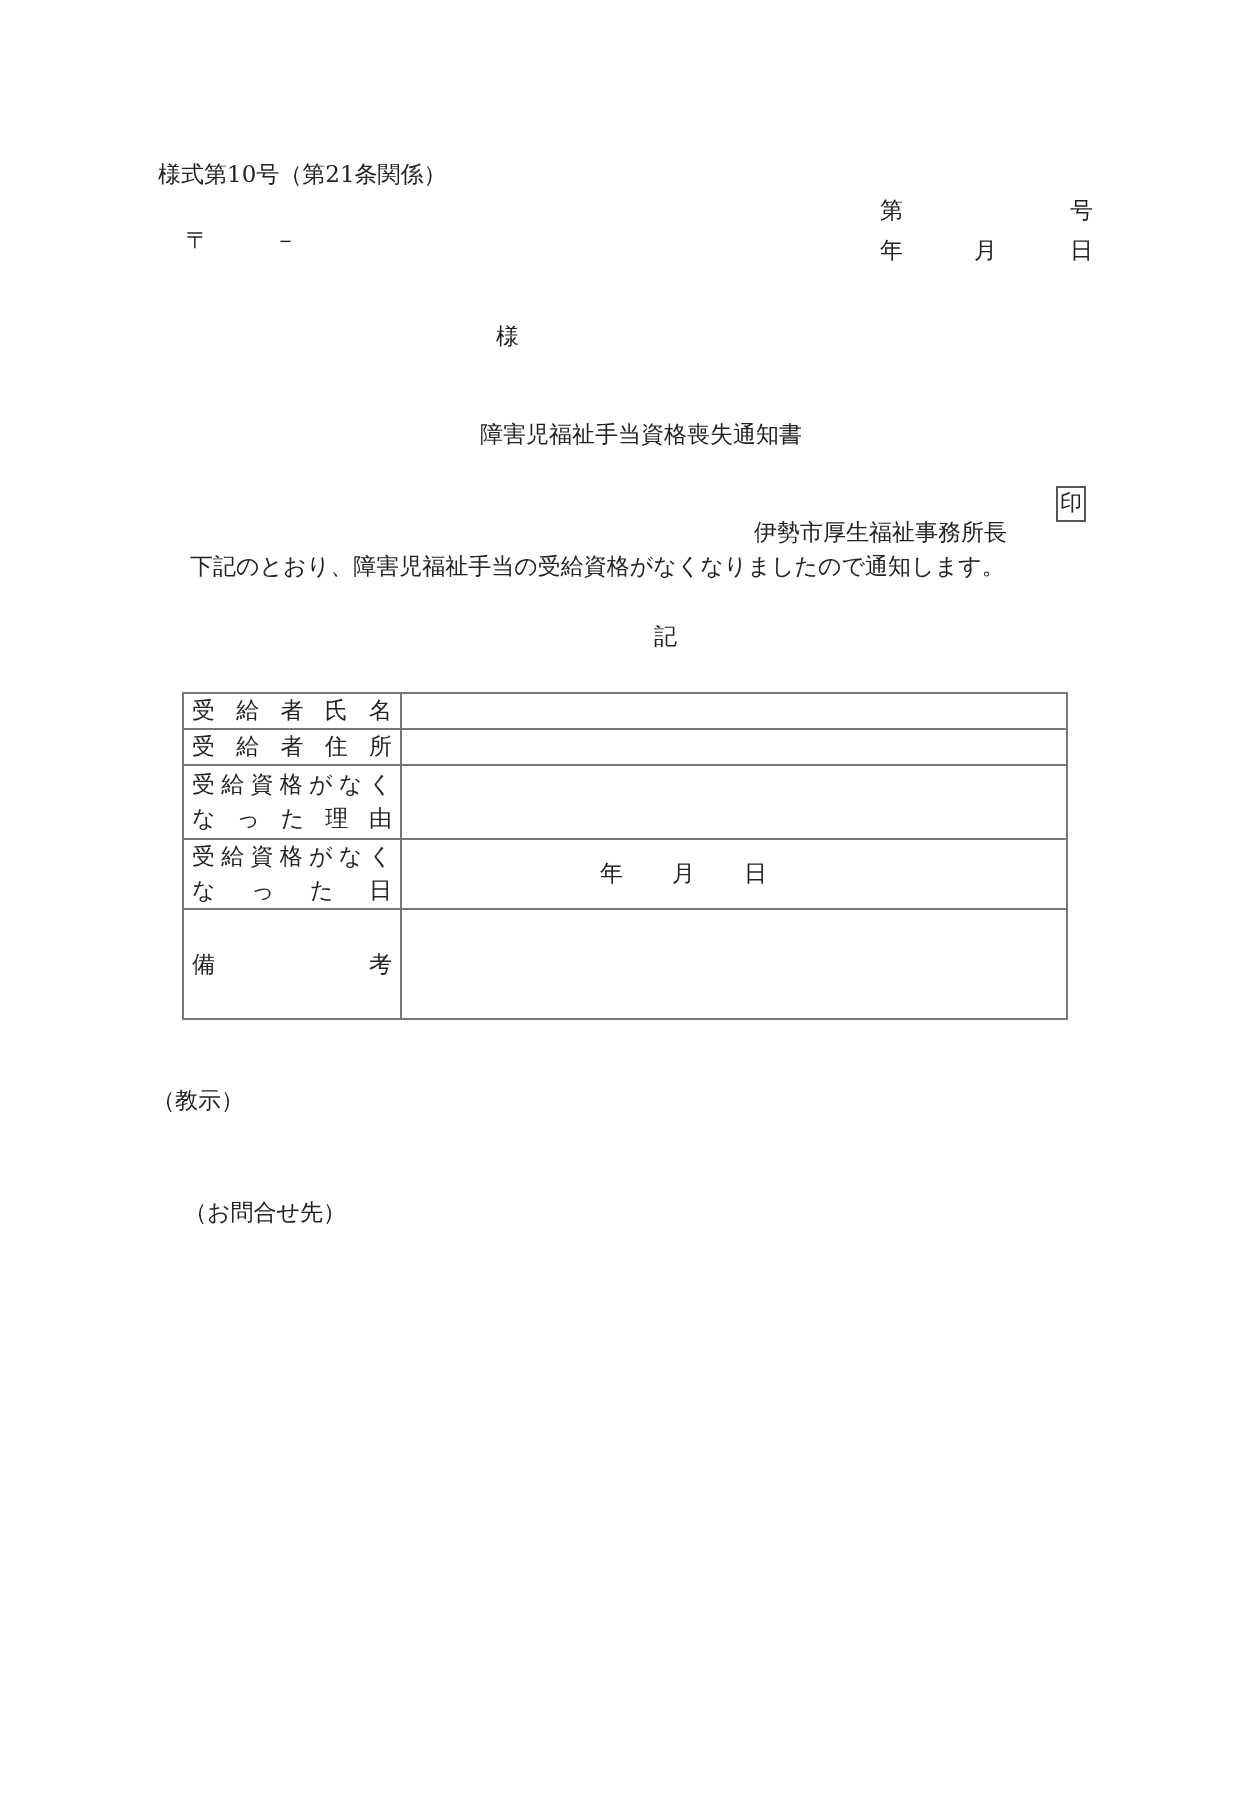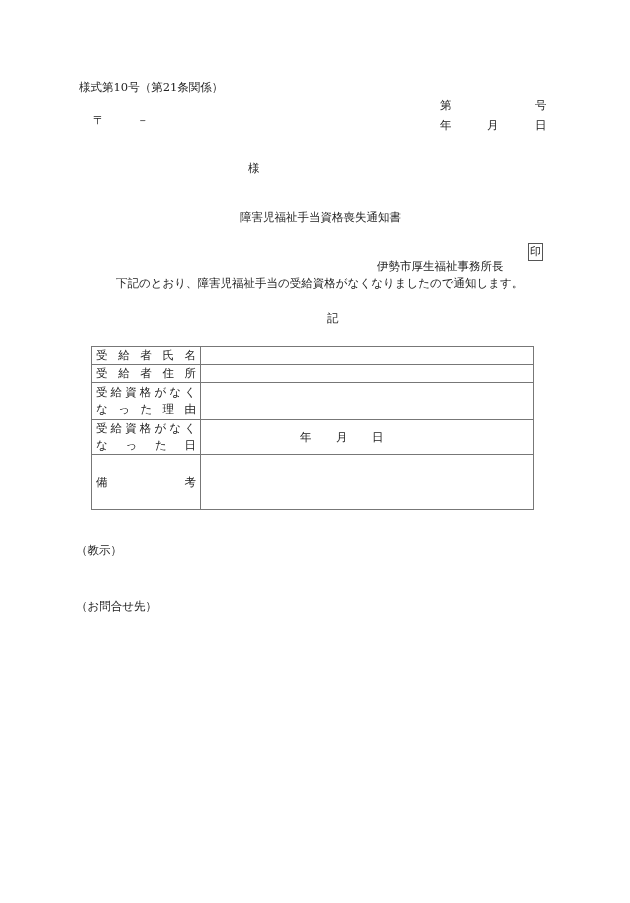--- a/index.html
+++ b/index.html
@@ -29,21 +29,21 @@
 <div class="abs" style="left:487px;top:120px;">月</div>
 <div class="abs" style="left:535px;top:120px;">日</div>
 
 <div class="abs" style="left:248px;top:163px;">様</div>
 
 <div class="abs" style="left:240px;top:212px;">障害児福祉手当資格喪失通知書</div>
 
 <div class="abs" style="left:377px;top:245px;margin-top:16px;">伊勢市厚生福祉事務所長</div>
 <div class="seal">印</div>
 
-<div class="abs" style="left:116px;top:278px;">下記のとおり、障害児福祉手当の受給資格がなくなりましたので通知します。</div>
+<div class="abs" style="left:95px;top:278px;">下記のとおり、障害児福祉手当の受給資格がなくなりましたので通知します。</div>
 <div class="abs" style="left:327px;top:313px;">記</div>
 
 <table class="form">
   <tbody>
       <tr class="r1">
     <td class="lbl">
       <div class="jl">
         <span>受</span>
         <span>給</span>
         <span>者</span>
@@ -116,13 +116,13 @@
         <span>備</span>
         <span>考</span>
       </div>
     </td>
     <td></td>
   </tr>
 </tbody>
   </table>
 
 <div class="abs" style="left:76px;top:545px;">（教示）</div>
-<div class="abs" style="left:76px;top:601px;text-align:center;">（お問合せ先）</div>
+<div class="abs" style="left:92px;top:601px;text-align:center;">（お問合せ先）</div>
 
 </body></html>

